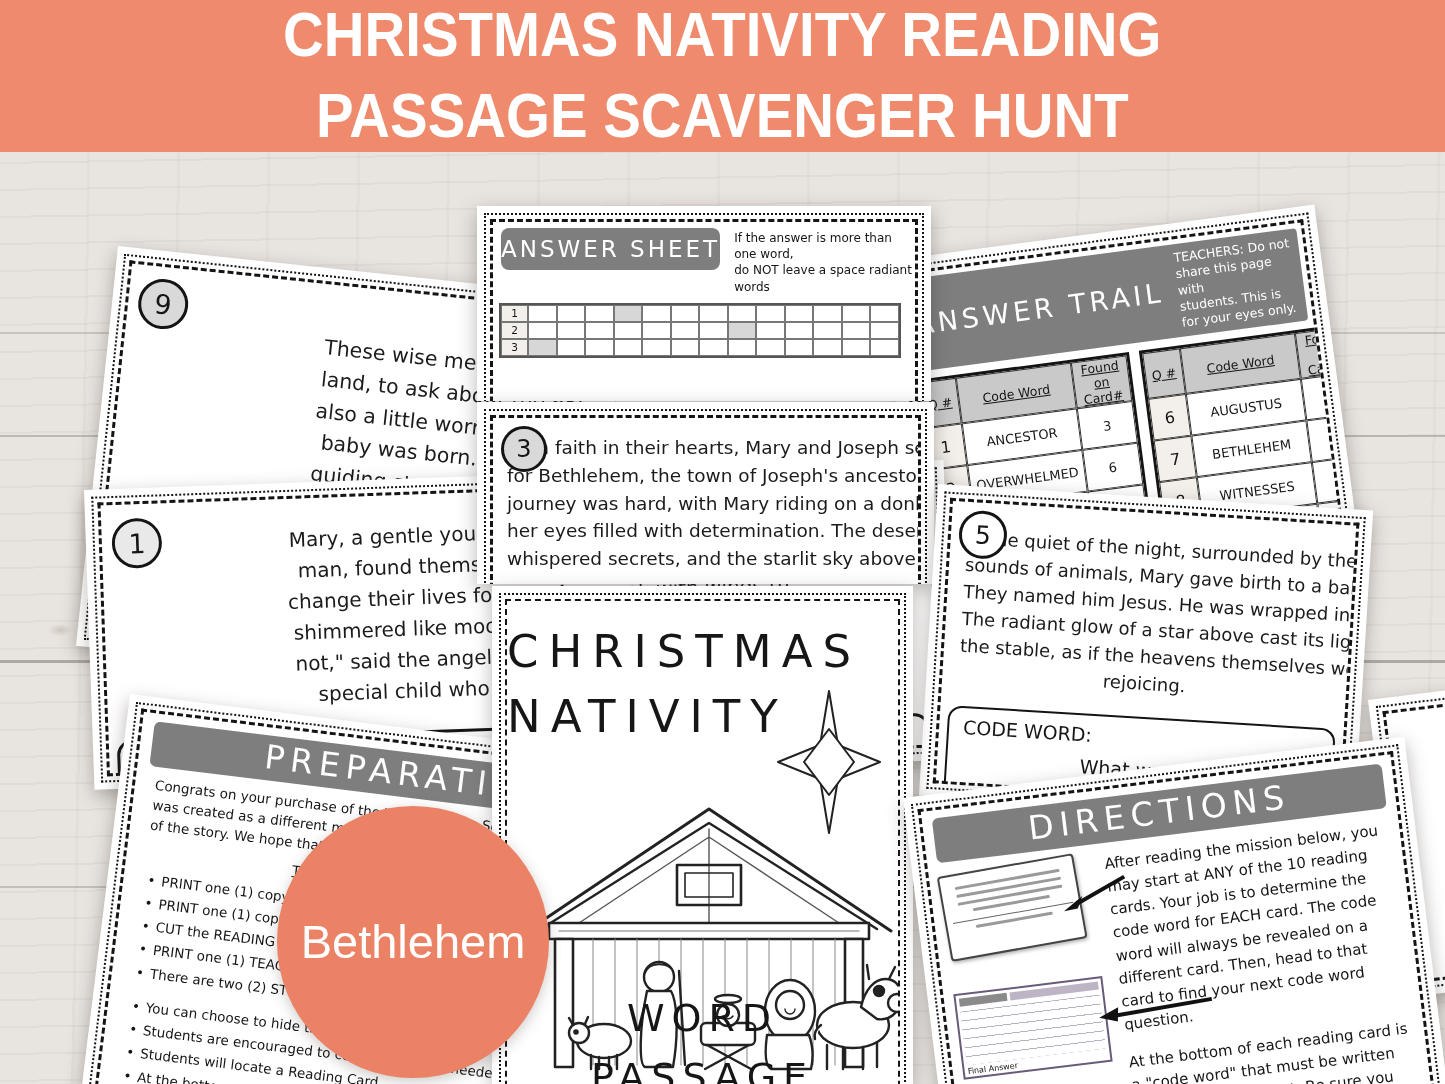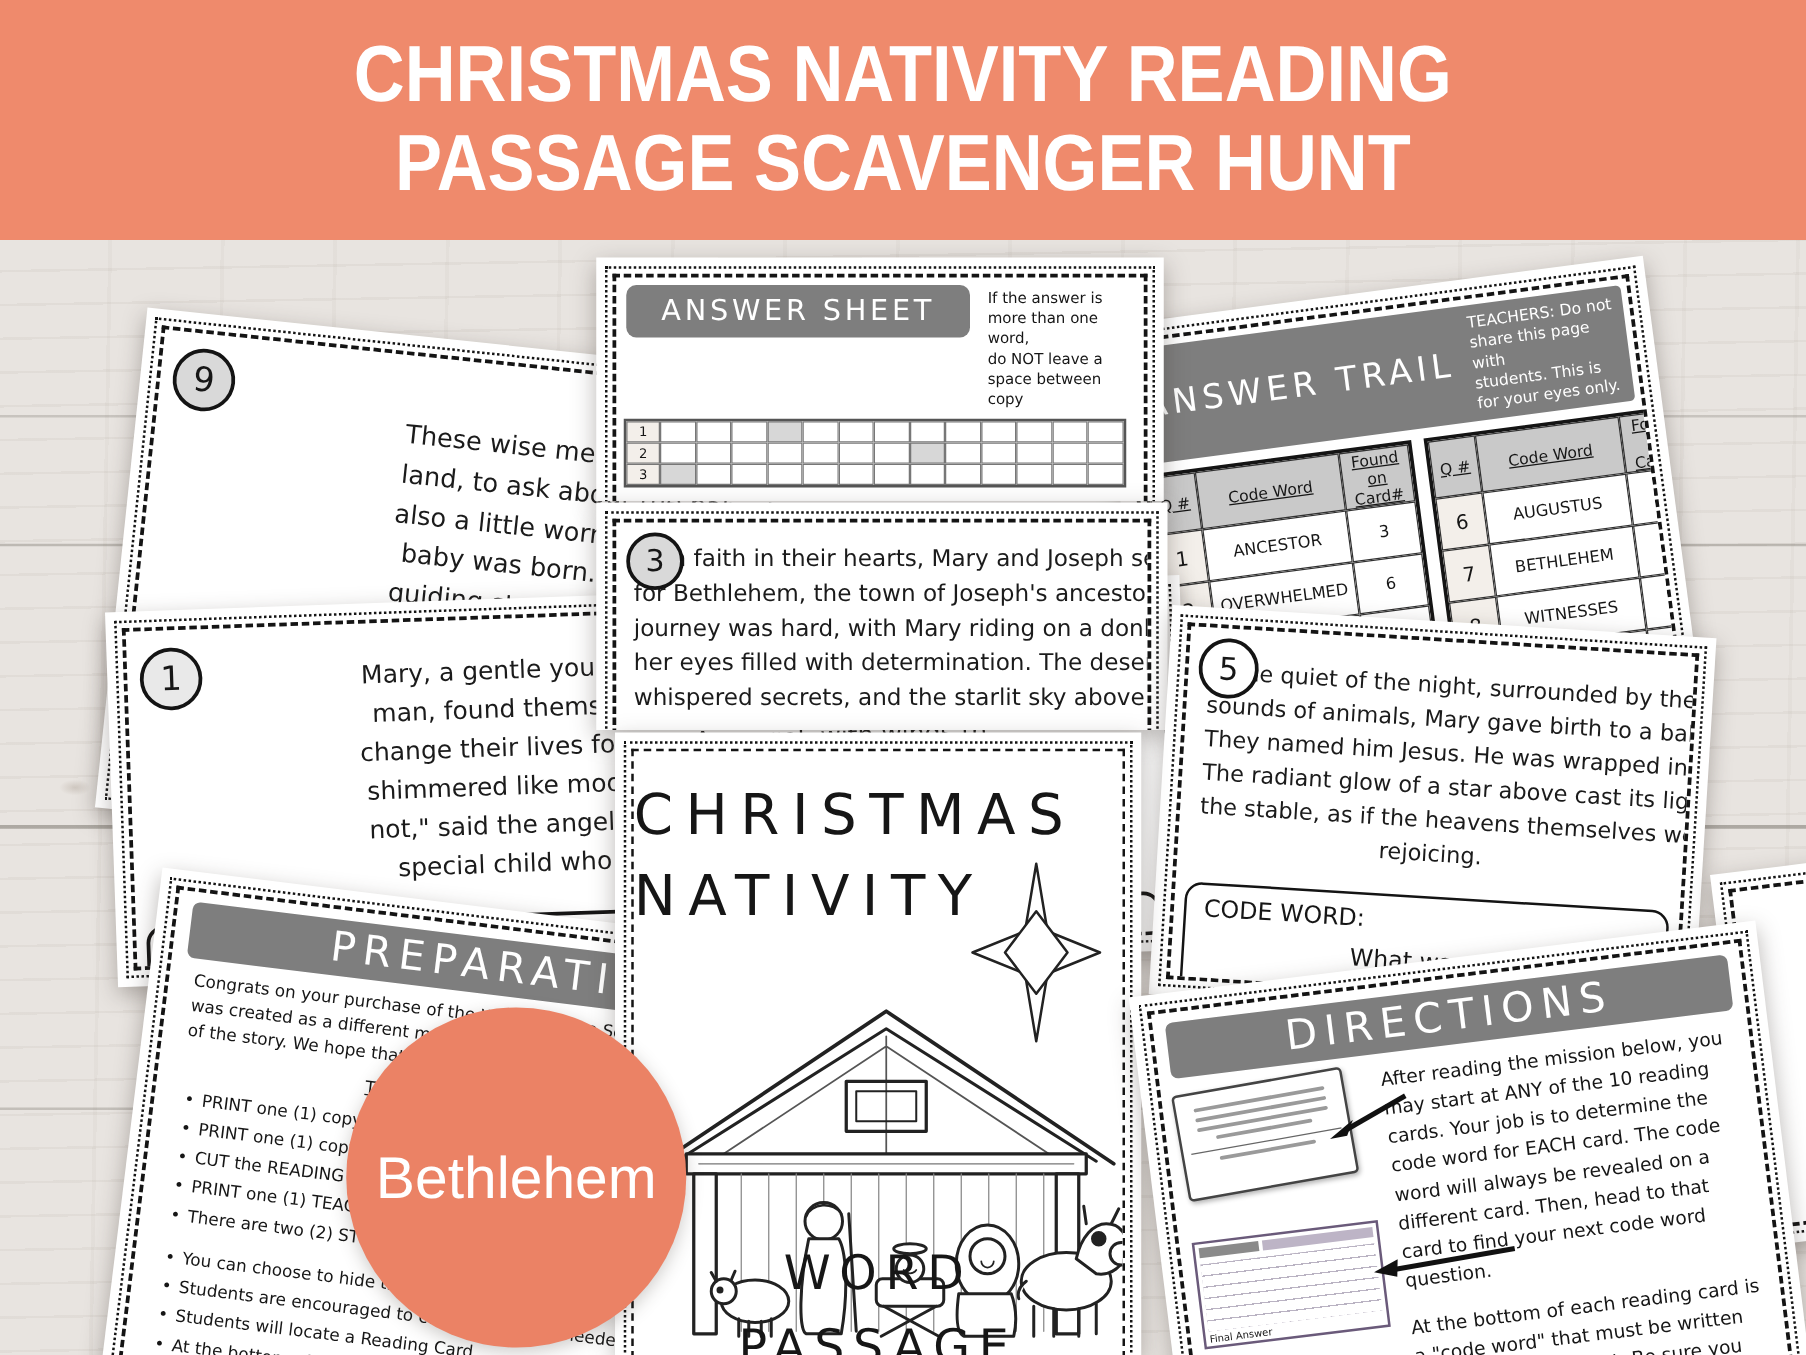--- a/index.html
+++ b/index.html
@@ -10,42 +10,42 @@
       radial-gradient(30px 15px at 1352px 770px, rgba(150,135,120,.30), transparent 70%),
       radial-gradient(18px 9px at 60px 630px, rgba(150,135,120,.30), transparent 70%),
       linear-gradient(rgba(125,120,112,.55), rgba(125,120,112,.55)) 0 660px/100% 3px no-repeat,
       linear-gradient(rgba(125,120,112,.40), rgba(125,120,112,.40)) 0 435px/100% 2px no-repeat,
       linear-gradient(rgba(125,120,112,.30), rgba(125,120,112,.30)) 0 332px/100% 2px no-repeat,
       linear-gradient(rgba(125,120,112,.35), rgba(125,120,112,.35)) 0 886px/100% 2px no-repeat,
       repeating-linear-gradient(179deg, rgba(160,150,138,.10) 0 2px, transparent 2px 27px),
       repeating-linear-gradient(91deg, rgba(160,150,138,.07) 0 3px, transparent 3px 90px),
       #e8e4e0;}
   
-  .banner{position:absolute;left:0;top:0;width:1445px;height:192px;z-index:15;
-    display:flex;flex-direction:column;align-items:center;justify-content:center;}
+  .banner{position:absolute;left:0;top:0;width:1445px;height:152px;z-index:15;
+    display:flex;flex-direction:column;align-items:center;justify-content:space-between;}
   .banner h1{margin:0;color:#fff;font-family:"Liberation Sans",sans-serif;font-weight:700;
     font-size:60px;line-height:1.18;letter-spacing:0;transform:scale(.94,1.06);white-space:nowrap;}
   
   .page{position:absolute;background:#fff;box-shadow:0 6px 18px rgba(60,52,45,.35);overflow:hidden;box-sizing:border-box;padding:7px;}
   .b-out{border:2px dotted #141414;padding:4px;height:100%;box-sizing:border-box;}
   .b-in{border:3px dashed #141414;height:100%;box-sizing:border-box;position:relative;overflow:hidden;}
   .graybar{background:#7e7e7e;color:#fff;text-align:center;letter-spacing:6px;
     font-size:33px;line-height:1.35;border-radius:6px;}
   
   .num-badge{position:absolute;width:44px;height:44px;border:3px solid #141414;border-radius:50%;
     display:flex;align-items:center;justify-content:center;font-size:27px;background:#dcdcdc;z-index:2;}
   .card-text{position:absolute;left:52px;right:10px;text-align:center;font-size:20.5px;line-height:1.55;color:#1b1b1b;}
   .tline{white-space:nowrap;}
   .codebox{position:absolute;left:8px;right:8px;border:3px solid #141414;border-radius:14px;background:#fff;}
   .codebox .cw-label{display:block;font-size:19px;padding:8px 0 0 14px;}
   .codebox .cw-q{text-align:center;font-size:19px;margin-top:10px;}
   
   .as-head{display:flex;align-items:flex-start;}
   .as-title{background:#7e7e7e;color:#fff;border-radius:8px;font-size:23px;letter-spacing:3px;
-    padding:8px 28px;margin:4px 0 0 6px;white-space:nowrap;}
+    padding:8px 0;margin:4px 0 0 6px;white-space:nowrap;}
   .as-note{font-size:12px;line-height:1.35;margin:6px 0 0 14px;}
   .as-grid{margin:8px 0 0 4px;border:2px solid #555;display:inline-block;}
   .as-row{display:flex;}
   .as-cell{width:28.5px;height:17px;border:1px solid #777;box-sizing:border-box;background:#fff;}
   .as-num{width:27px;background:#f3efea;font-size:10.5px;display:flex;align-items:center;justify-content:center;}
   .as-cell.shaded{background:#d7d7d7;}
   
   .trail-bar{display:flex;background:#7e7e7e;color:#fff;border-radius:4px;padding:6px 8px;align-items:center;}
   .trail-title{font-size:27px;letter-spacing:4px;white-space:nowrap;}
   .trail-note{font-size:12.5px;line-height:1.3;margin-left:14px;}
@@ -195,21 +195,21 @@
       </div>
   </div>
 
   <div class="page" style="left:477px;top:206px;width:454px;height:195px;z-index:4;">
     <div class="b-out" style="height:240px;">
         <div class="b-in" style="padding:2px;">
       <div class="as-head">
         <div class="as-title">ANSWER SHEET</div>
         <div class="as-note">
           <div>If the answer is more than one word,</div>
-          <div>do NOT leave a space between copy</div>
+          <div>do NOT leave a space radiant words</div>
         </div>
       </div>
       <div class="as-grid" id="answer-grid"><div class="as-row">
               <div class="as-cell as-num">1</div>
               <div class="as-cell"></div>
               <div class="as-cell"></div>
               <div class="as-cell"></div>
               <div class="as-cell shaded"></div>
               <div class="as-cell"></div>
               <div class="as-cell"></div>

